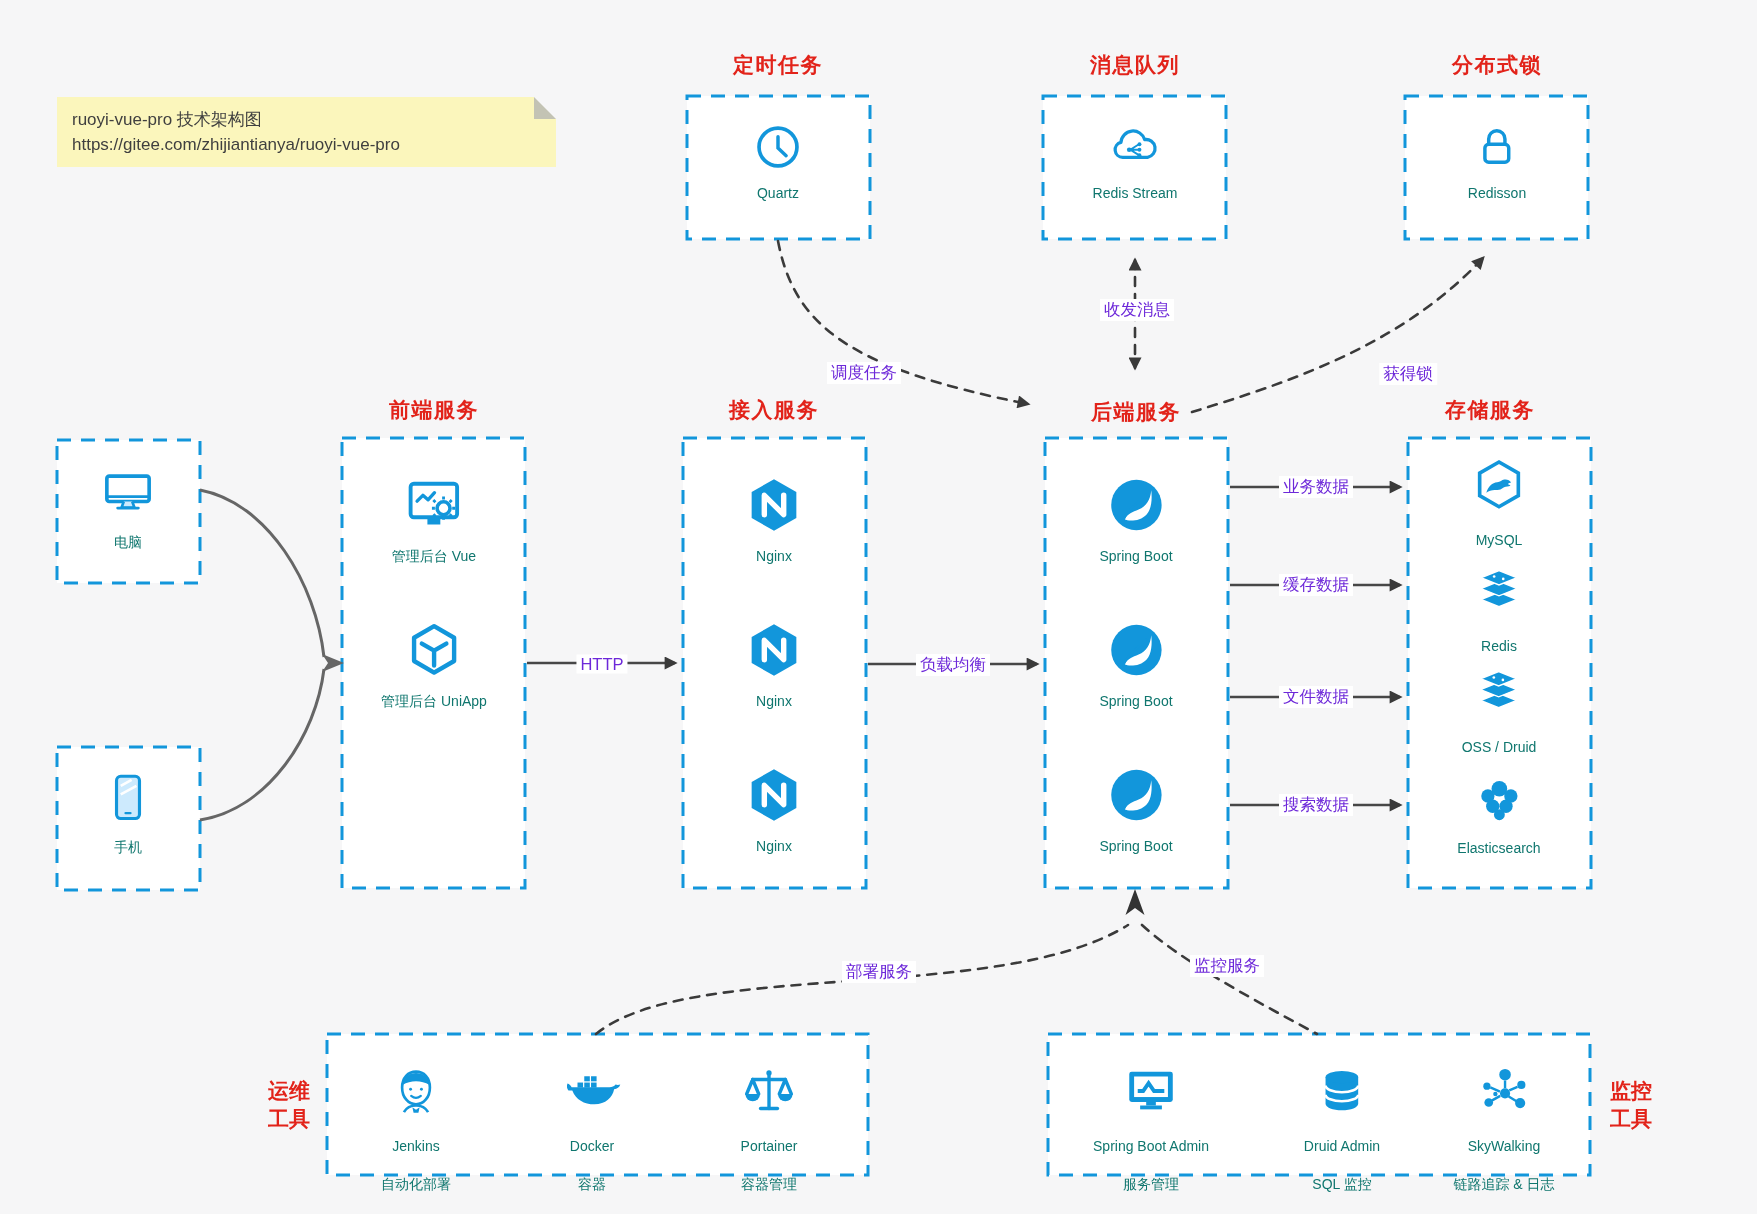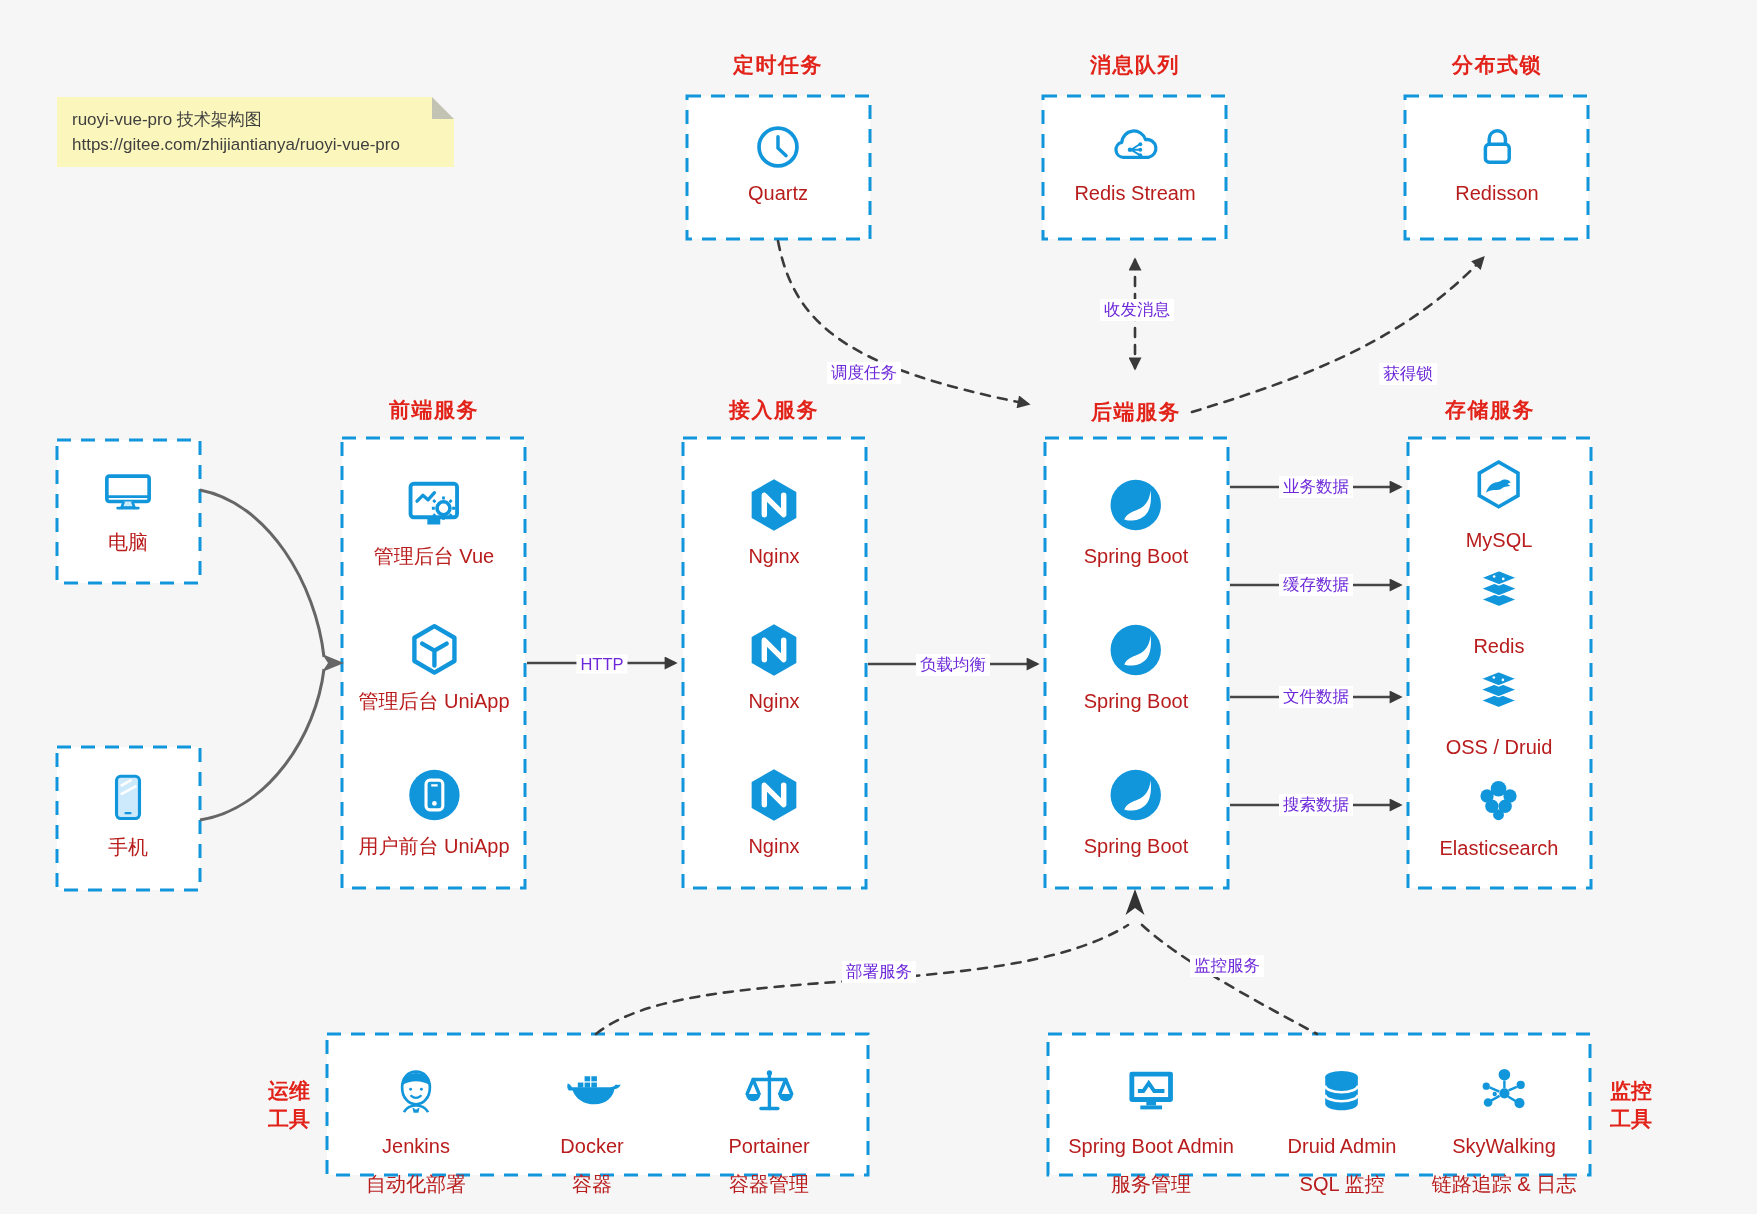--- a/index.html
+++ b/index.html
@@ -11,27 +11,27 @@
   .dl{stroke:#3a3a3a;stroke-width:2.6;fill:none;stroke-dasharray:9 8;stroke-linecap:round;}
   .cl{stroke:#666;stroke-width:3;fill:none;}
   .ah{fill:#3a3a3a;}
   .box-title{position:absolute;transform:translateX(-50%);color:var(--title-red,#e2231a);
              font-size:21px;font-weight:bold;white-space:nowrap;letter-spacing:1.5px;z-index:3;}
   .side-title{position:absolute;transform:translateX(-50%);color:var(--title-red,#e2231a);
               font-size:21px;font-weight:bold;line-height:28px;text-align:right;z-index:3;}
   .node{position:absolute;transform:translateX(-50%);display:flex;flex-direction:column;
         align-items:center;gap:9px;z-index:3;}
   .node.tight{gap:15px;}
-  .node-label{font-size:20px;color:#b91c1c;white-space:nowrap;line-height:23px;text-align:center;}
+  .node-label{font-size:14px;color:#0f766e;white-space:nowrap;line-height:23px;text-align:center;}
   .icon{width:62px;height:62px;color:var(--accent-blue,#1296db);display:block;}
   .icon-sm{width:52px;height:52px;}
   .icon-m{width:58px;height:58px;}
   .edge-label{position:absolute;transform:translate(-50%,-50%);background:#fff;padding:0 4px;
               font-size:16.5px;color:#6d28d9;white-space:nowrap;z-index:2;}
-  .note{position:absolute;left:57px;top:97px;width:397px;height:70px;background:var(--note-bg,#fbf6bc);
+  .note{position:absolute;left:57px;top:97px;width:499px;height:70px;background:var(--note-bg,#fbf6bc);
         z-index:3;box-sizing:border-box;padding:10px 0 0 15px;}
   .note-line{font-size:17px;color:#3f3f3f;line-height:25px;white-space:nowrap;}
   .note-fold{position:absolute;top:0;right:0;width:0;height:0;
              border-top:22px solid #f6f6f7;border-left:22px solid #c3c3b4;}
 </style>
 </head>
 <body>
 
 <div class="canvas">
 
@@ -154,29 +154,20 @@
     <svg class="icon" viewBox="0 0 48 48">
       <rect x="6" y="7.5" width="36" height="26" rx="2.5" fill="none" stroke="currentColor" stroke-width="3"></rect>
       <path d="M11 21l4.5-4.5 4 3.5 5-5.5" fill="none" stroke="currentColor" stroke-width="2.6" stroke-linecap="round" stroke-linejoin="round"></path>
       <circle cx="31.5" cy="26.5" r="5" fill="#fff" stroke="currentColor" stroke-width="2.8"></circle>
       <path d="M31.5 19.8v-2.3M31.5 33.2v2.3M38.2 26.5h2.3M22.5 26.5h2.3M36.2 21.8l1.6-1.6M25.2 31.2l-1.6 1.6M36.2 31.2l1.6 1.6M25.2 21.8l-1.6-1.6" stroke="currentColor" stroke-width="2.2"></path>
       <path d="M19 37h10" stroke="currentColor" stroke-width="4.2"></path>
     </svg>
     <div class="node-label">管理后台 Vue</div>
   </div>
 
-  <div class="node" style="left:434px;top:764px">
-    <svg class="icon" viewBox="0 0 48 48">
-      <circle cx="24" cy="24" r="19.5" fill="currentColor"></circle>
-      <rect x="17.5" y="12.5" width="13" height="23" rx="3" fill="none" stroke="#fff" stroke-width="2.4"></rect>
-      <path d="M21.5 16.5h5" stroke="#fff" stroke-width="1.8"></path>
-      <circle cx="24" cy="30.5" r="1.8" fill="#fff"></circle>
-    </svg>
-    <div class="node-label">用户前台 UniApp</div>
-  </div>
 
   <div class="node" style="left:774px;top:474px">
     <svg class="icon" viewBox="0 0 48 48">
       <path d="M24 4 41.3 14v20L24 44 6.7 34V14z" fill="currentColor"></path>
       <path d="M16.5 31.5v-15l15 15v-15" fill="none" stroke="#fff" stroke-width="4.2" stroke-linecap="round" stroke-linejoin="round"></path>
     </svg>
     <div class="node-label">Nginx</div>
   </div>
   <div class="node" style="left:774px;top:619px">
     <svg class="icon" viewBox="0 0 48 48">

